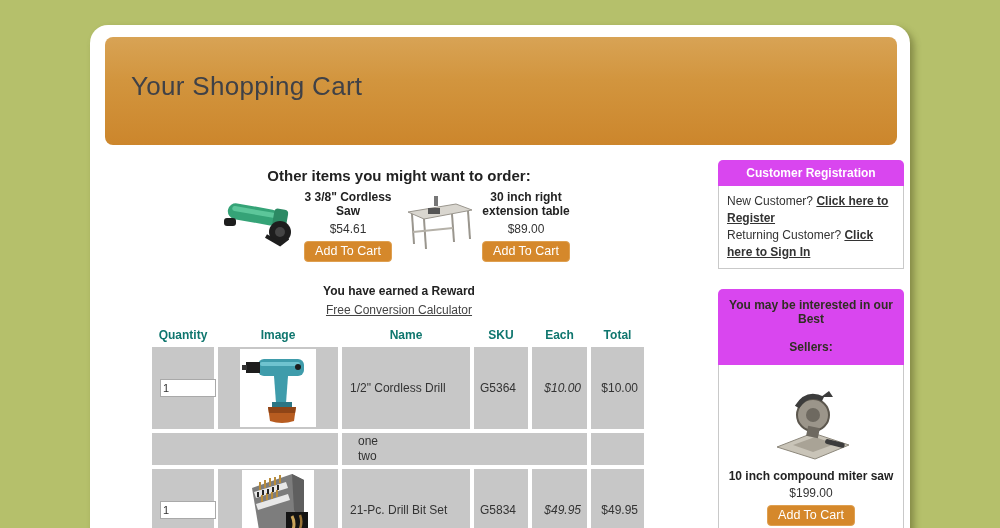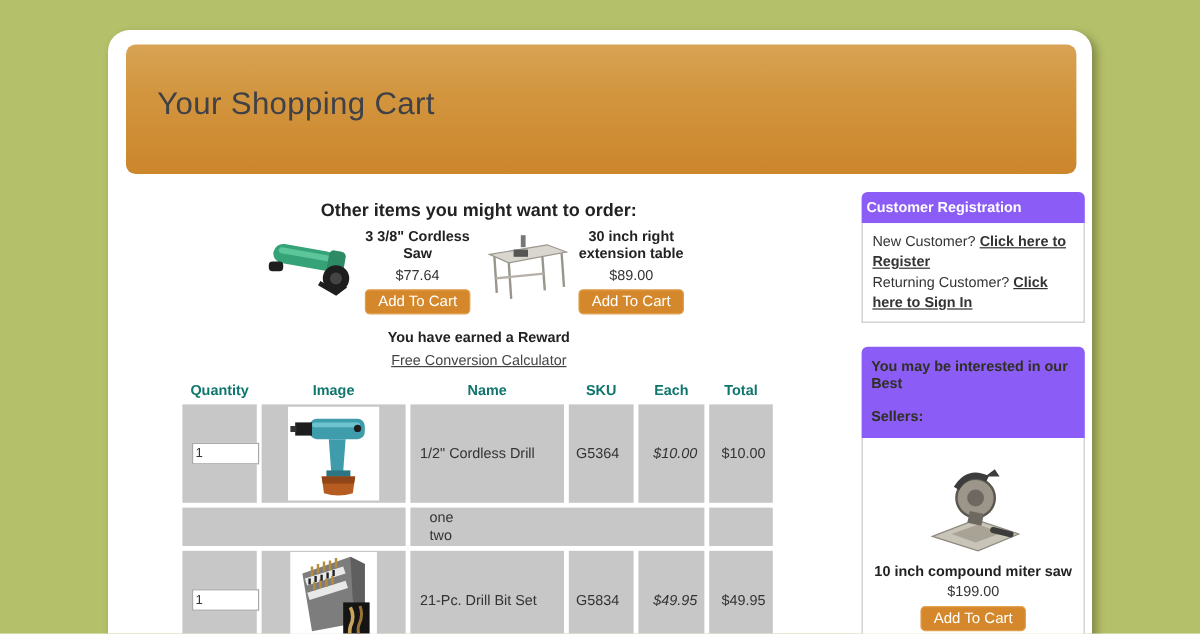--- a/index.html
+++ b/index.html
@@ -36,21 +36,21 @@
   .promo-text{text-align:center;font-size:12px;line-height:14px;}
   .promo-text .pname{font-weight:bold;color:#222;}
   .promo-text .pprice{margin-top:4px;color:#333;}
   .btn-cart{
     display:inline-block;margin-top:5px;padding:2px 10px 3px;
     background:#d5882b;border:1px solid #dfa050;border-radius:4px;
     color:#fff;font-size:12.5px;cursor:pointer;white-space:nowrap;
   }
   .reward{
     text-align:center;font-size:12px;font-weight:bold;color:#222;
-    margin-top:12px;
+    margin-top:22px;
   }
   .conv-link{
     display:block;text-align:center;font-size:12px;color:#444;
     text-decoration:underline;margin-top:5px;cursor:pointer;
   }
   
   table.cart{
     border-collapse:separate;border-spacing:4px;
     width:500px;margin-top:4px;table-layout:fixed;
   }
@@ -73,22 +73,22 @@
     font-size:11px;font-family:"Liberation Sans",sans-serif;padding:0 2px;color:#333;
   }
   .imgbox{
     display:inline-block;background:#fff;vertical-align:middle;
     line-height:0;
   }
   
   .sidebar{position:absolute;left:628px;top:135px;width:186px;}
   .sb-box{margin-bottom:9px;}
   .sb-head{
-    background:#8b5cf6;border-radius:5px 5px 0 0;
-    color:#fff;font-size:12px;font-weight:bold;text-align:left;
+    background:#d946ef;border-radius:5px 5px 0 0;
+    color:#fff;font-size:12px;font-weight:bold;text-align:center;
     padding:6px 4px;
   }
   .sb-head.dark{color:#2f2f22;padding:9px 8px 11px;margin-top:20px;}
   .sb-head .line2{margin-top:14px;}
   .sb-body{
     background:#fff;border:1px solid #c9c9c9;border-top:none;
     font-size:12px;line-height:17px;padding:7px 8px;color:#333;
   }
   .sb-body a{color:#333;font-weight:bold;text-decoration:underline;cursor:pointer;}
   .bs-body{
@@ -123,21 +123,21 @@
           </g>
           <circle cx="58" cy="34" r="11" fill="#1e1e1e"></circle>
           <circle cx="58" cy="34" r="5" fill="#444"></circle>
           <path d="M44 38 L58 46 L66 40" stroke="#1e1e1e" stroke-width="4" fill="none"></path>
           <rect x="2" y="20" width="12" height="8" rx="3" fill="#1e1e1e"></rect>
         </svg>
       </span>
 
       <span class="promo-text" style="width:92px">
         <span class="pname" style="display:block">3 3/8" Cordless Saw</span>
-        <span class="pprice" style="display:block">$77.64</span>
+        <span class="pprice" style="display:block">$54.61</span>
         <span class="btn-cart">Add To Cart</span>
       </span>
 
       <span class="promo-img" style="margin-left:10px">
         <svg width="72" height="60" viewBox="0 0 72 60">
           <polygon points="4,18 52,10 68,16 20,25" fill="#d9d6cf" stroke="#9a968e" stroke-width="1"></polygon>
           <rect x="30" y="2" width="4" height="10" fill="#777"></rect>
           <line x1="8" y1="20" x2="10" y2="50" stroke="#9a968e" stroke-width="2"></line>
           <line x1="20" y1="25" x2="22" y2="55" stroke="#9a968e" stroke-width="2"></line>
           <line x1="48" y1="20" x2="50" y2="48" stroke="#9a968e" stroke-width="2"></line>

